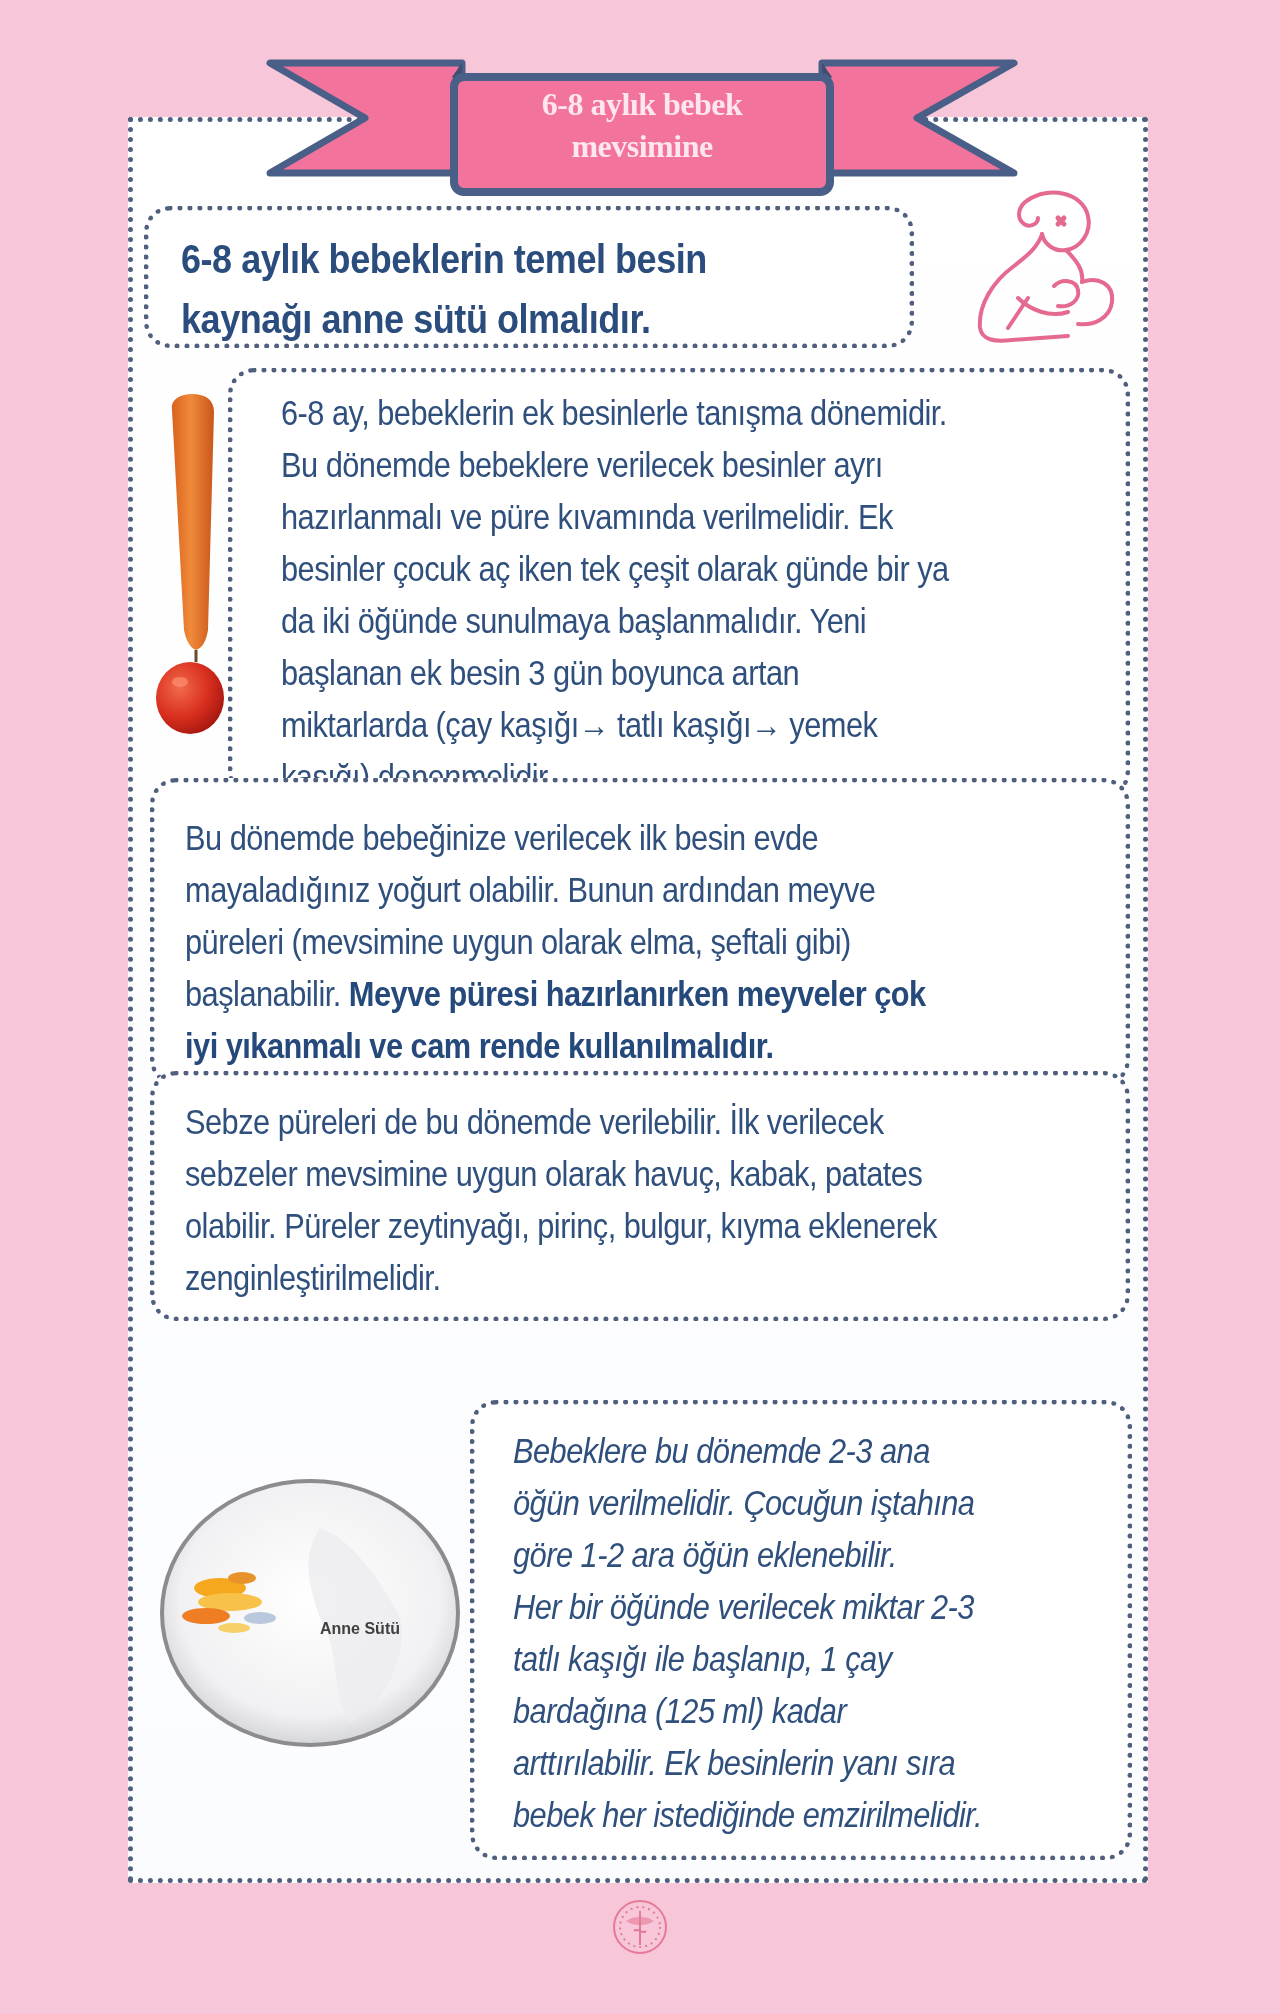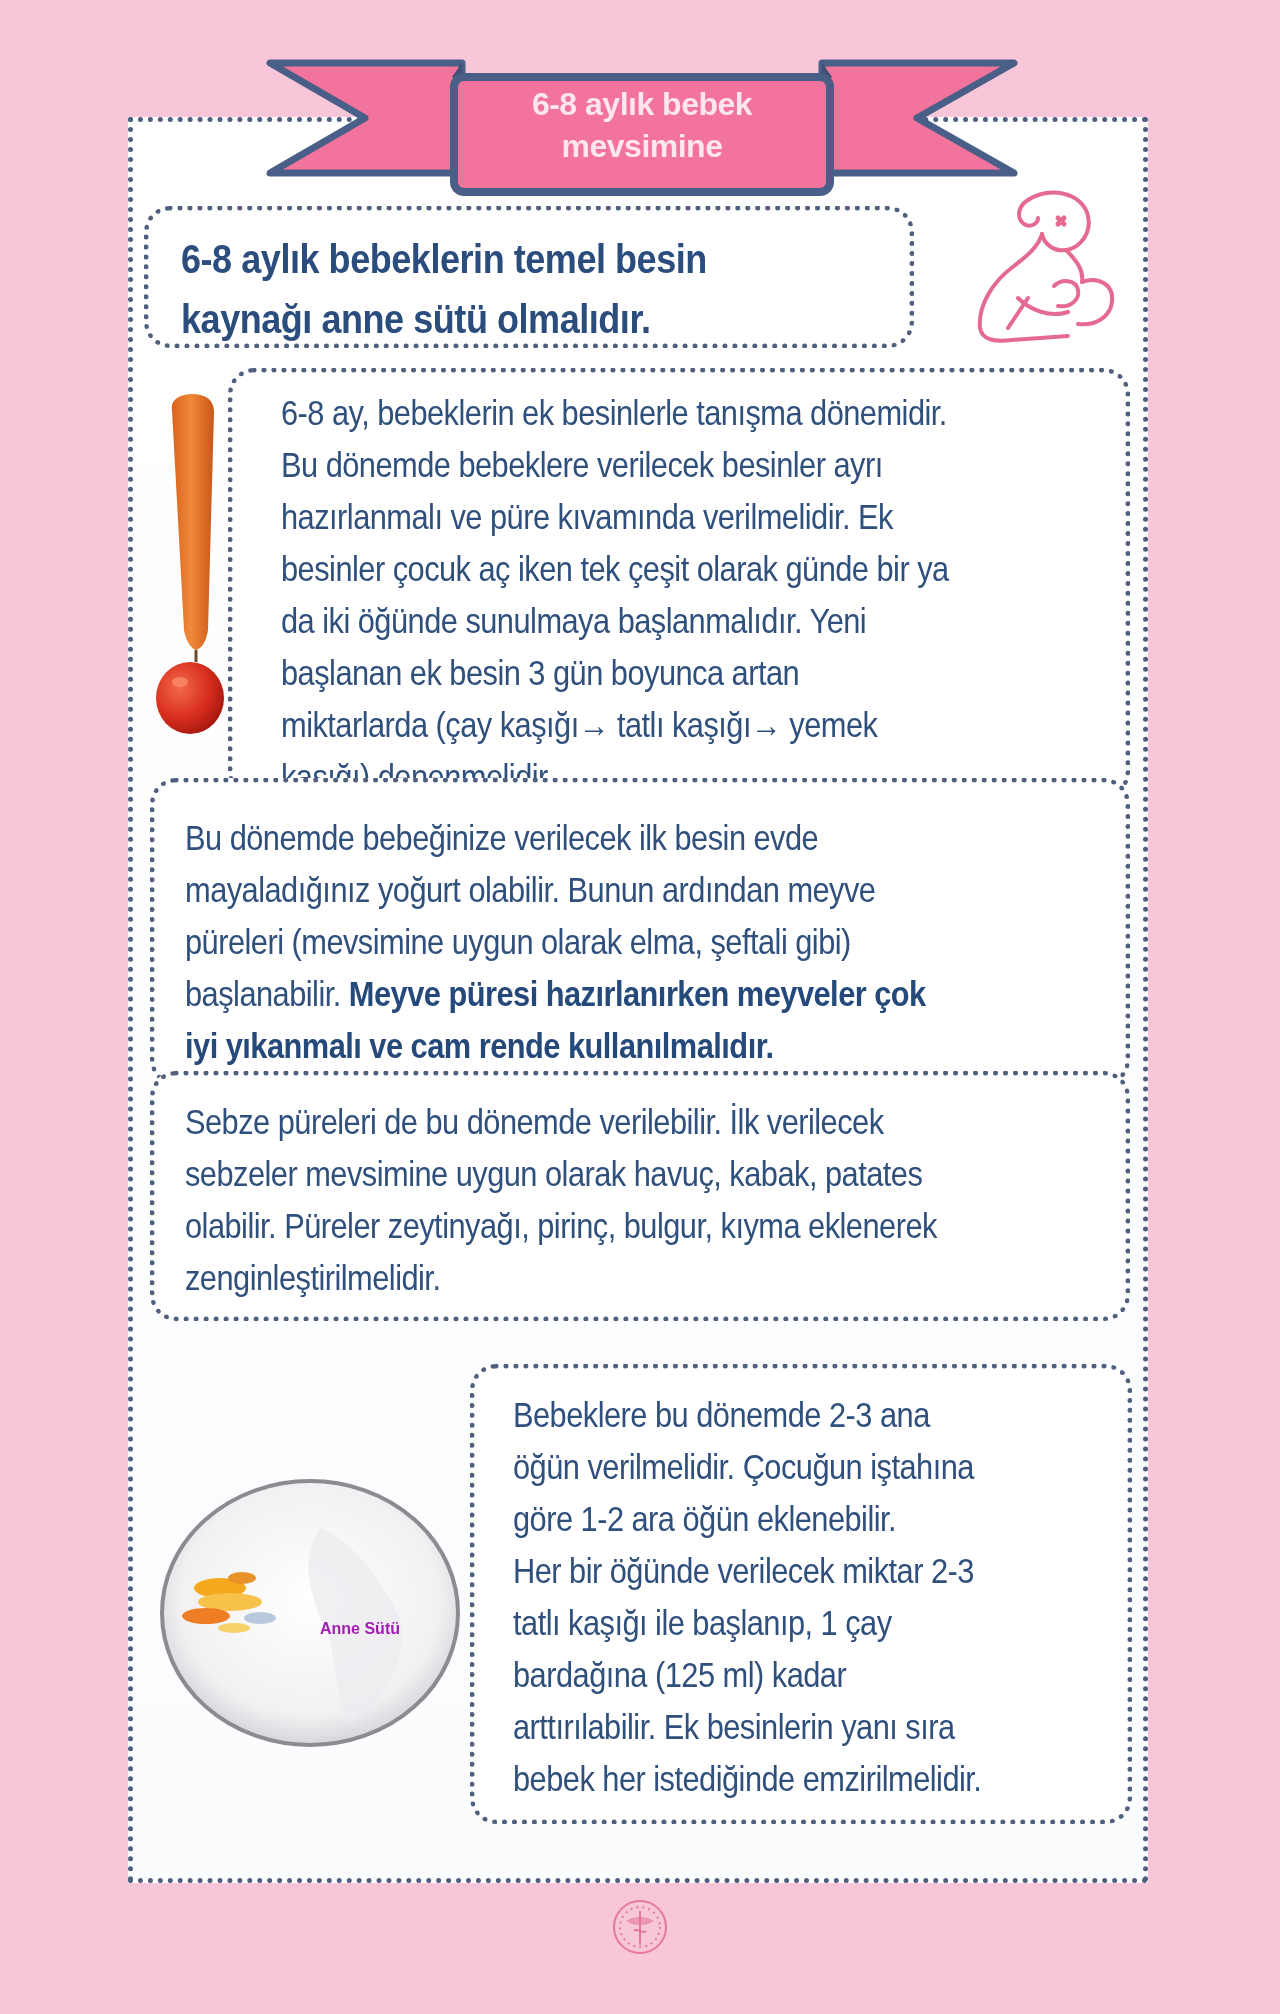--- a/index.html
+++ b/index.html
@@ -38,37 +38,37 @@
   .title-box { left: 144px; top: 206px; width: 770px; height: 142px; }
   .title-txt {
     position: absolute; left: 32px; top: 18px;
     color: #2a4d7e; font-weight: bold; font-size: 40px; line-height: 60px;
     letter-spacing: -0.5px; white-space: nowrap;
     transform: scaleX(0.9); transform-origin: left top;
   }
   .box1 { left: 228px; top: 368px; width: 902px; height: 430px; }
   .box2 { left: 150px; top: 778px; width: 980px; height: 308px; }
   .box3 { left: 150px; top: 1071px; width: 980px; height: 250px; }
-  .box4 { left: 470px; top: 1364px; width: 662px; height: 460px; }
+  .box4 { left: 470px; top: 1400px; width: 662px; height: 460px; font-style: italic; }
   .inner { position: absolute; }
 
   
   .ribbon { position: absolute; left: 262px; top: 55px; width: 760px; height: 145px; }
   .ribbon-title {
     position: absolute; left: 190px; top: 28px; width: 380px; text-align: center;
     color: #fde6ee; font-weight: bold; font-size: 32px; line-height: 42px;
-    font-family: Liberation Sans, sans-serif; letter-spacing: -0.5px;
+    font-family: Liberation Serif, serif; letter-spacing: -0.5px;
   }
 
   .mom-icon { position: absolute; left: 958px; top: 178px; width: 170px; height: 170px; }
   .carrot-icon { position: absolute; left: 150px; top: 380px; width: 85px; height: 355px; }
   .milk-icon { position: absolute; left: 150px; top: 1468px; width: 320px; height: 290px; }
   .milk-label {
     position: absolute; left: 320px; top: 1620px;
-    color: #a21caf; font-weight: bold; font-size: 16px;
+    color: #404040; font-weight: bold; font-size: 16px;
   }
   .emblem-icon { position: absolute; left: 610px; top: 1897px; width: 60px; height: 60px; }
 </style>
 </head>
 <body>
 
 <div class="dotted card"></div>
 
 <svg class="ribbon" viewBox="0 0 760 145">
 

